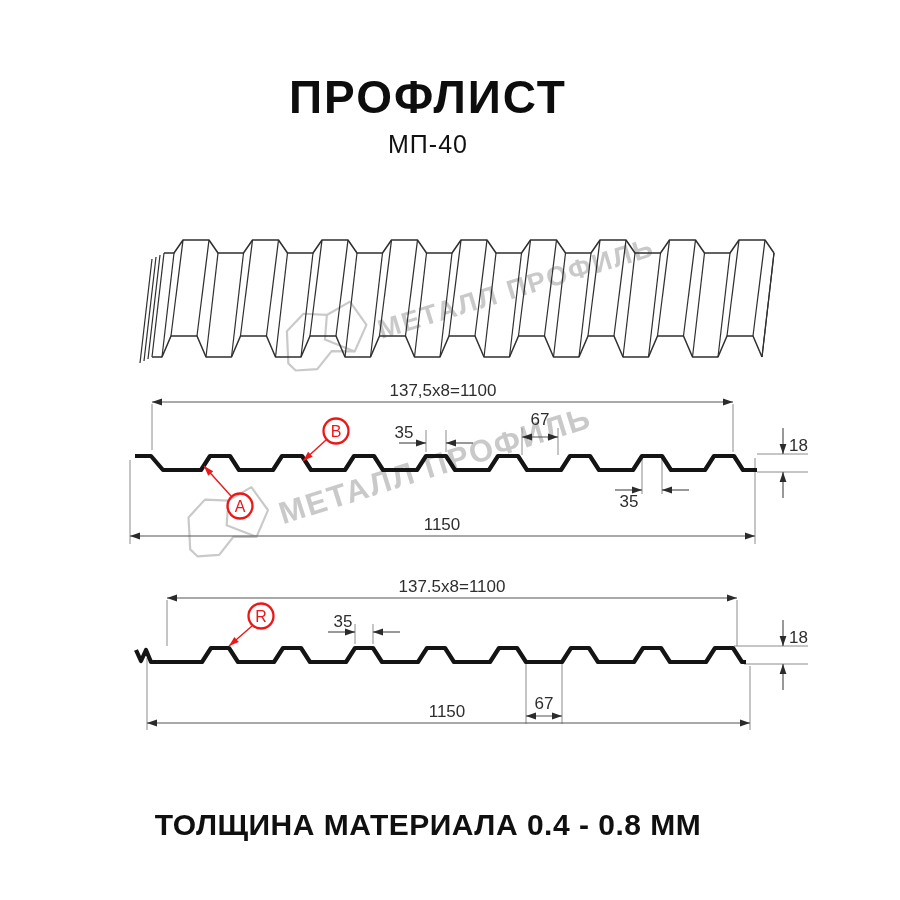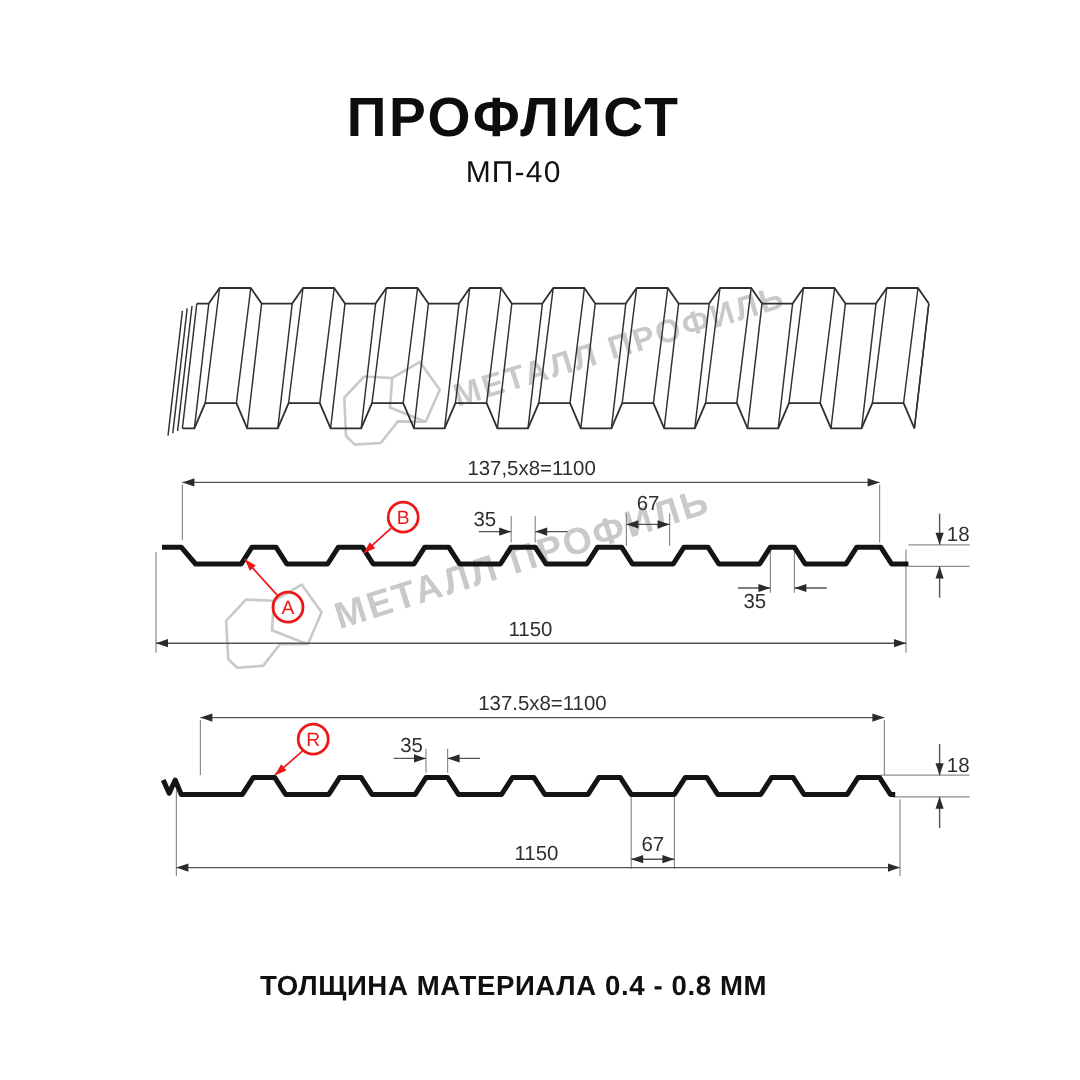--- a/index.html
+++ b/index.html
@@ -3,21 +3,21 @@
 <meta charset="utf-8">
 <style>
   html,body{margin:0;padding:0;background:#ffffff;}
   .page{position:relative;width:856px;height:900px;background:#ffffff;overflow:hidden;
         font-family:"Liberation Sans",sans-serif;}
   .title{position:absolute;top:74px;left:0;width:100%;text-align:center;
          font-size:46px;font-weight:bold;letter-spacing:2px;color:#0d0d0d;line-height:1;}
   .subtitle{position:absolute;top:132px;left:0;width:100%;text-align:center;
             font-size:25px;font-weight:normal;letter-spacing:1px;color:#111;line-height:1;}
   .footer{position:absolute;top:810px;left:0;width:100%;text-align:center;
-          font-size:23px;font-weight:bold;letter-spacing:.5px;color:#101010;line-height:1;}
+          font-size:30px;font-weight:bold;letter-spacing:.5px;color:#101010;line-height:1;}
   svg{position:absolute;top:0;left:0;font-family:"Liberation Sans",sans-serif;}
 </style>
 </head>
 <body>
 
 <div class="page">
   <div class="title">ПРОФЛИСТ</div>
   <div class="subtitle">МП-40</div>
   <svg id="diagram" width="900" height="900" viewBox="0 0 900 900">
       <g transform="translate(288,376) rotate(-17)" opacity="0.95">

